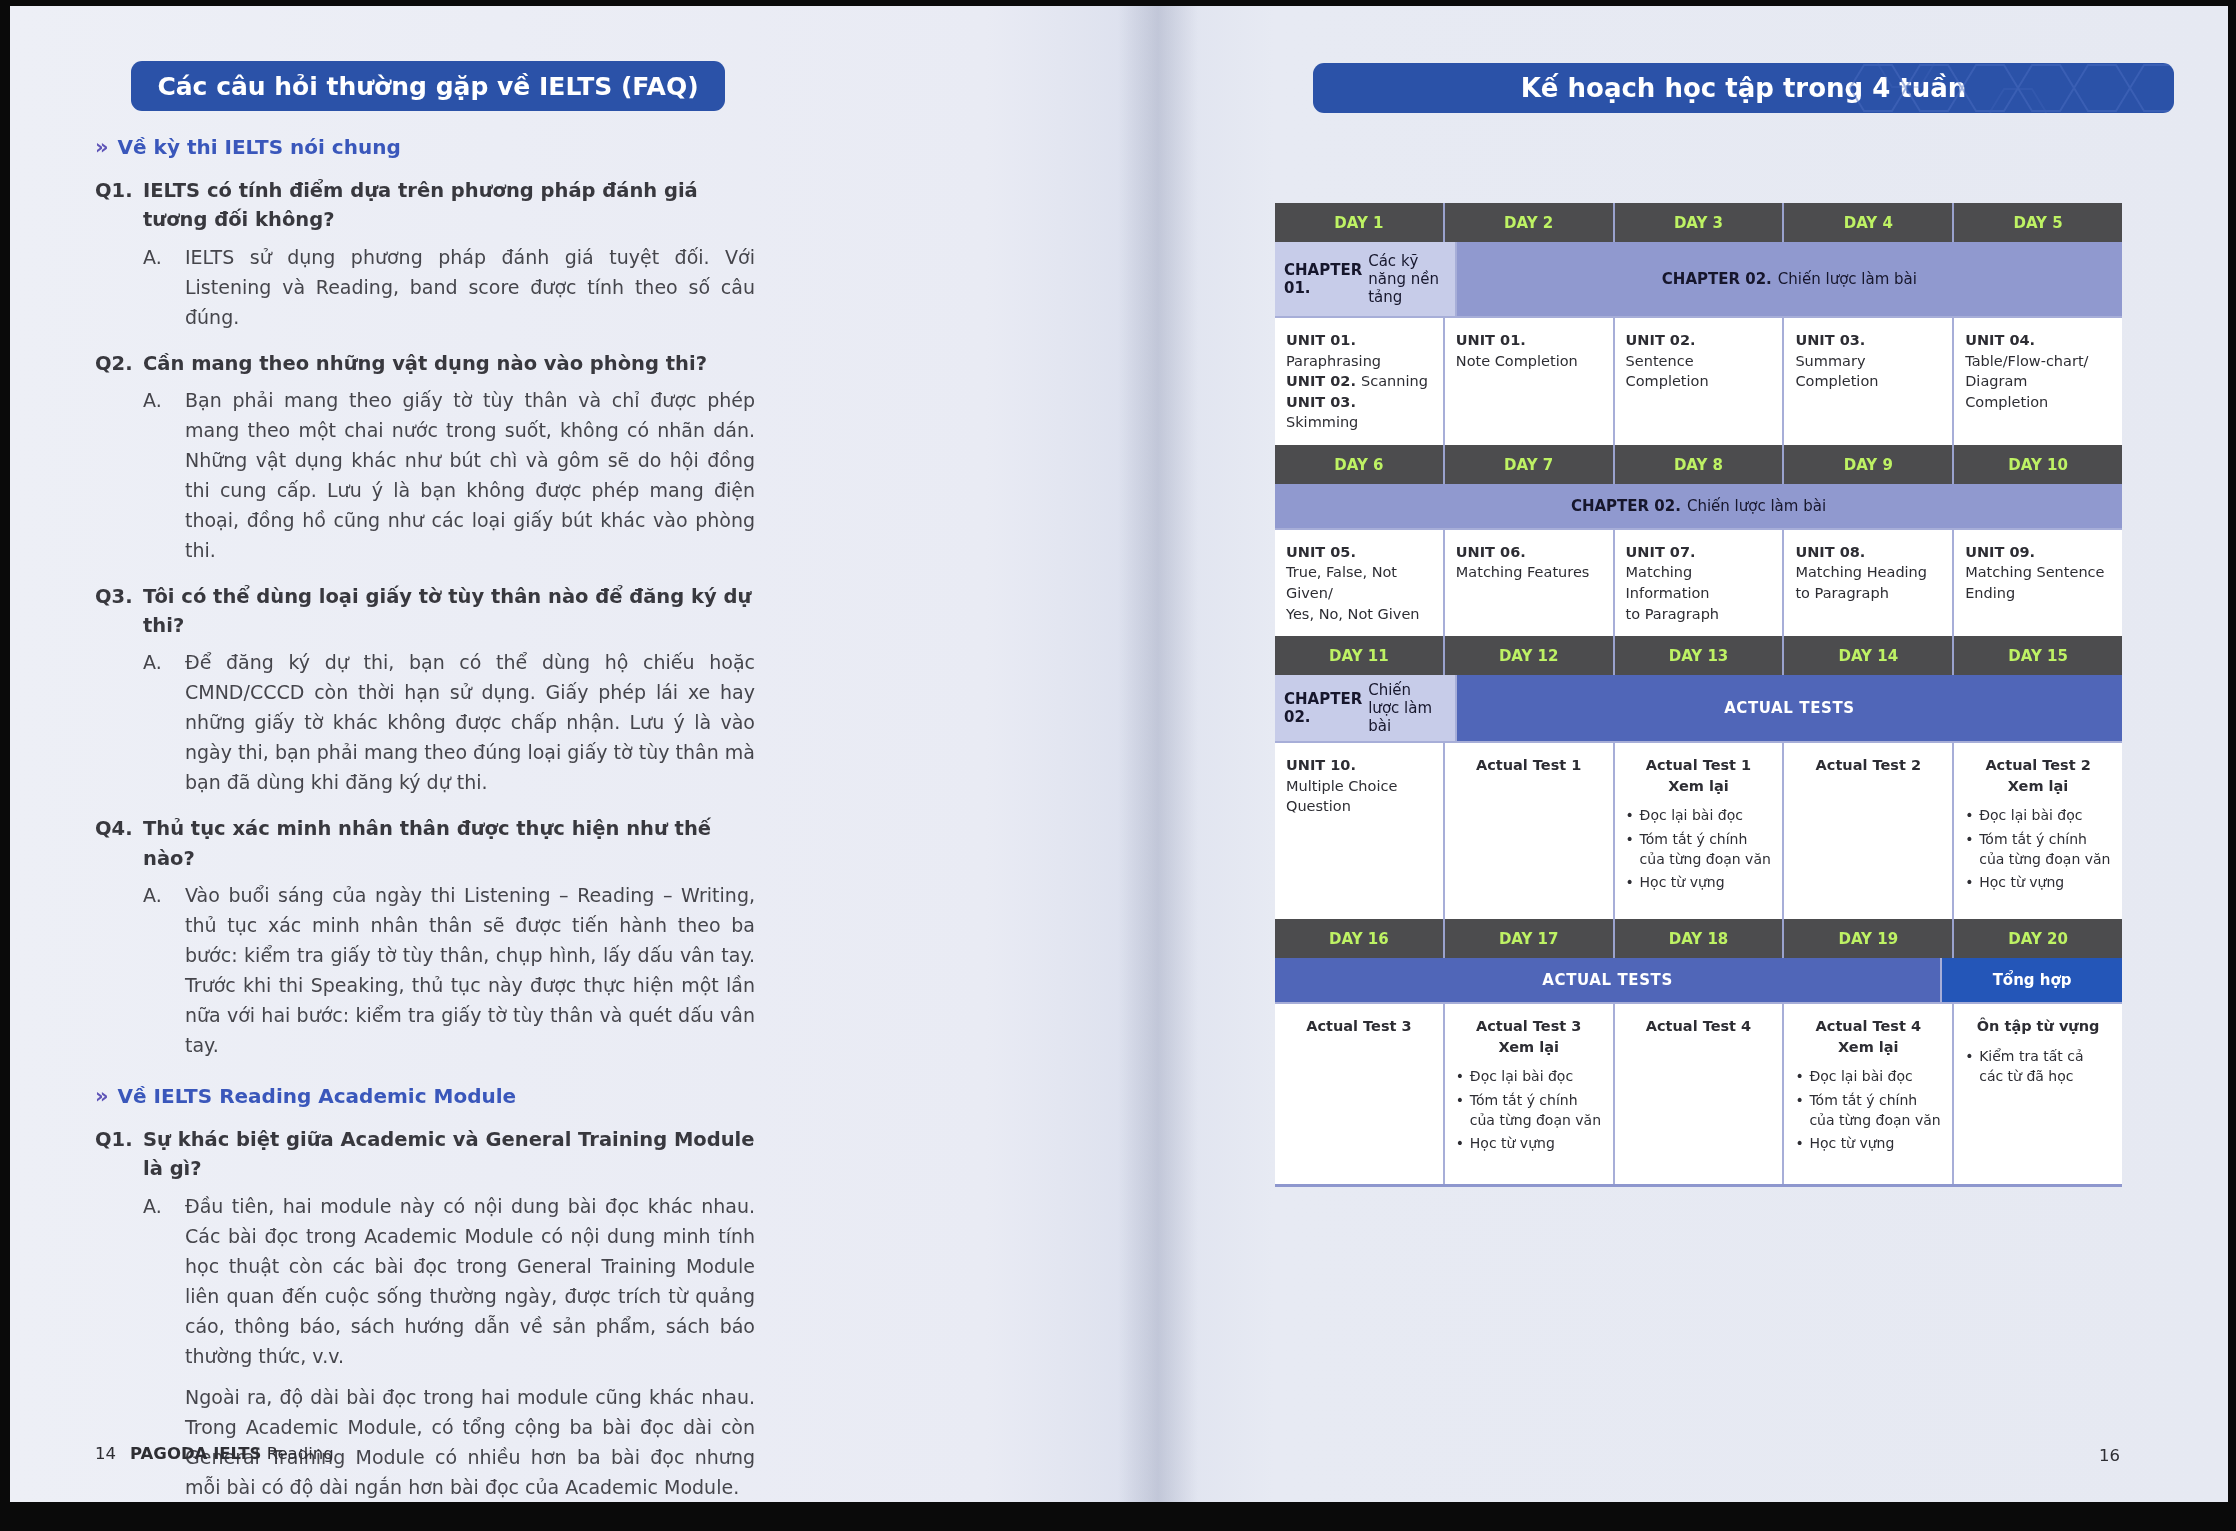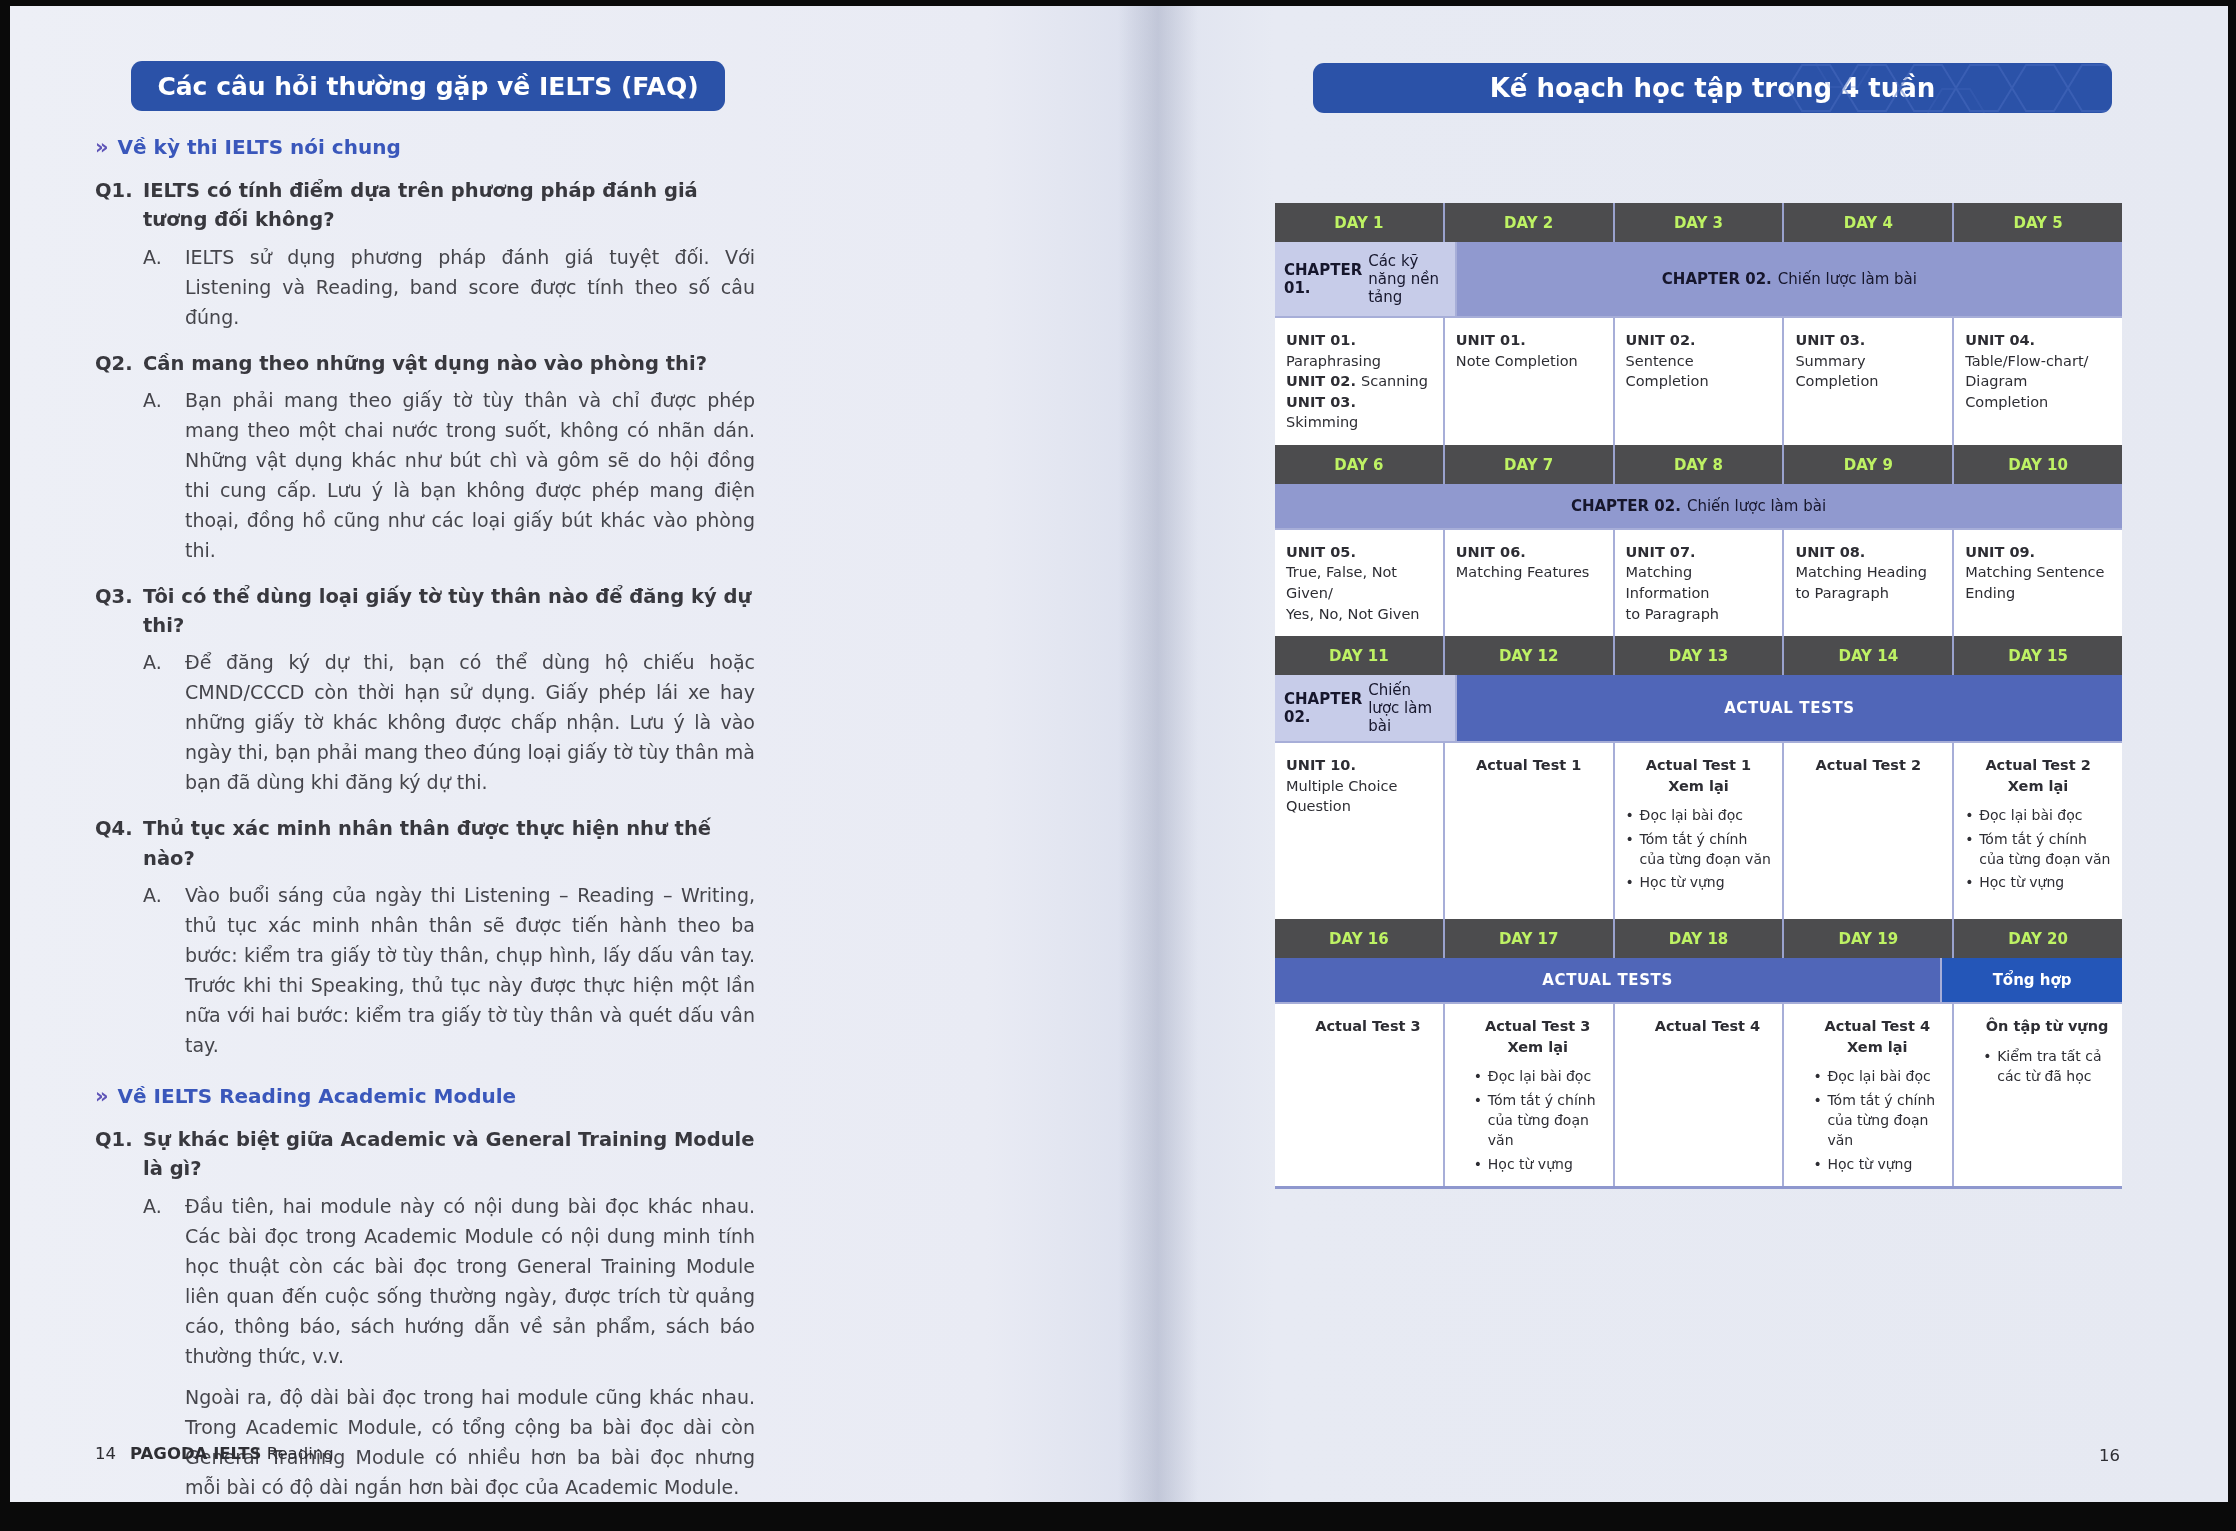--- a/index.html
+++ b/index.html
@@ -35,21 +35,21 @@
   .a-row .a-label{width:42px;flex:0 0 42px;margin-left:48px;}
   .a-paras{flex:1;}
   .a-paras p{margin:0;text-align:justify;}
   .a-paras p + p{margin-top:11px;}
   .footer{
     position:absolute;left:85px;top:1438px;font-size:16.5px;color:#2e2e33;
     display:flex;gap:14px;align-items:flex-end;
   }
   .footer .brand{font-weight:bold;}
   
-  .right-banner{position:absolute;left:1267px;top:57px;width:799px;height:50px;font-size:26px;}
+  .right-banner{position:absolute;left:1267px;top:57px;width:861px;height:50px;font-size:26px;}
   .hexes{position:absolute;right:0;top:0;height:100%;opacity:.5;}
   .page-num-right{position:absolute;left:2070px;top:1440px;width:40px;text-align:right;font-size:16.5px;color:#2e2e33;}
   .plan-table{position:absolute;left:1265px;top:197px;width:847px;border-bottom:3px solid #8e97ce;}
   .day-row,.band-row,.cell-row{display:flex;width:100%;}
   .day-cell{
     flex:1;background:#4c4c4e;color:#bef264;font-weight:bold;font-size:15px;
     text-align:center;padding:11px 0 10px 0;border-right:2px solid #9aa2cd;
   }
   .day-cell:last-child{border-right:none;}
   .band{
@@ -75,21 +75,21 @@
   .bullet .dot{flex:0 0 14px;}
   .bullet .btext{flex:1;}
   
   .week-w0 .band{min-height:74px;}
   .week-w1 .band{min-height:44px;}
   .week-w2 .band{min-height:60px;}
   .week-w3 .band{min-height:44px;}
   .week-w0 .plan-cell{min-height:104px;}
   .week-w1 .plan-cell{min-height:86px;}
   .week-w2 .plan-cell{min-height:176px;}
-  .week-w3 .plan-cell{min-height:180px;margin-left:18px;}
+  .week-w3 .plan-cell{min-height:180px;}
 </style>
 </head>
 <body>
 
 <div class="paper">
   <div class="gutter"></div>
 
   <div class="left-page">
     <div class="banner left-banner">
       <span>Các câu hỏi thường gặp về IELTS (FAQ)</span>

